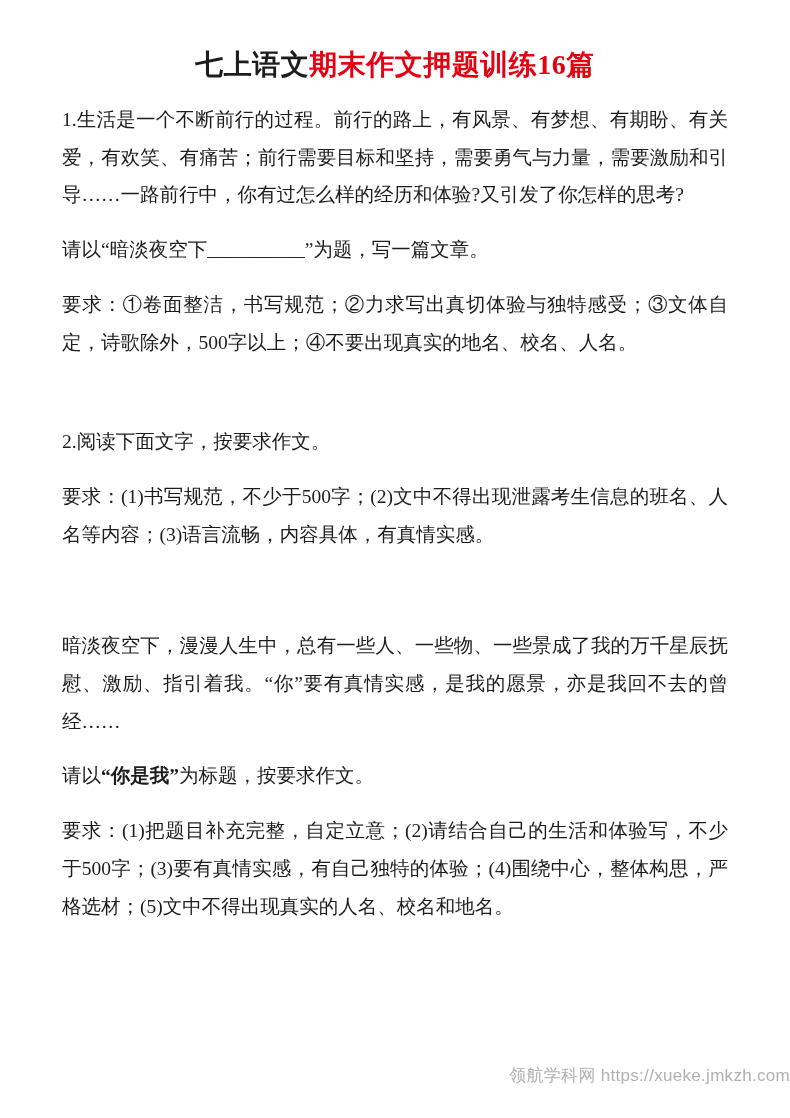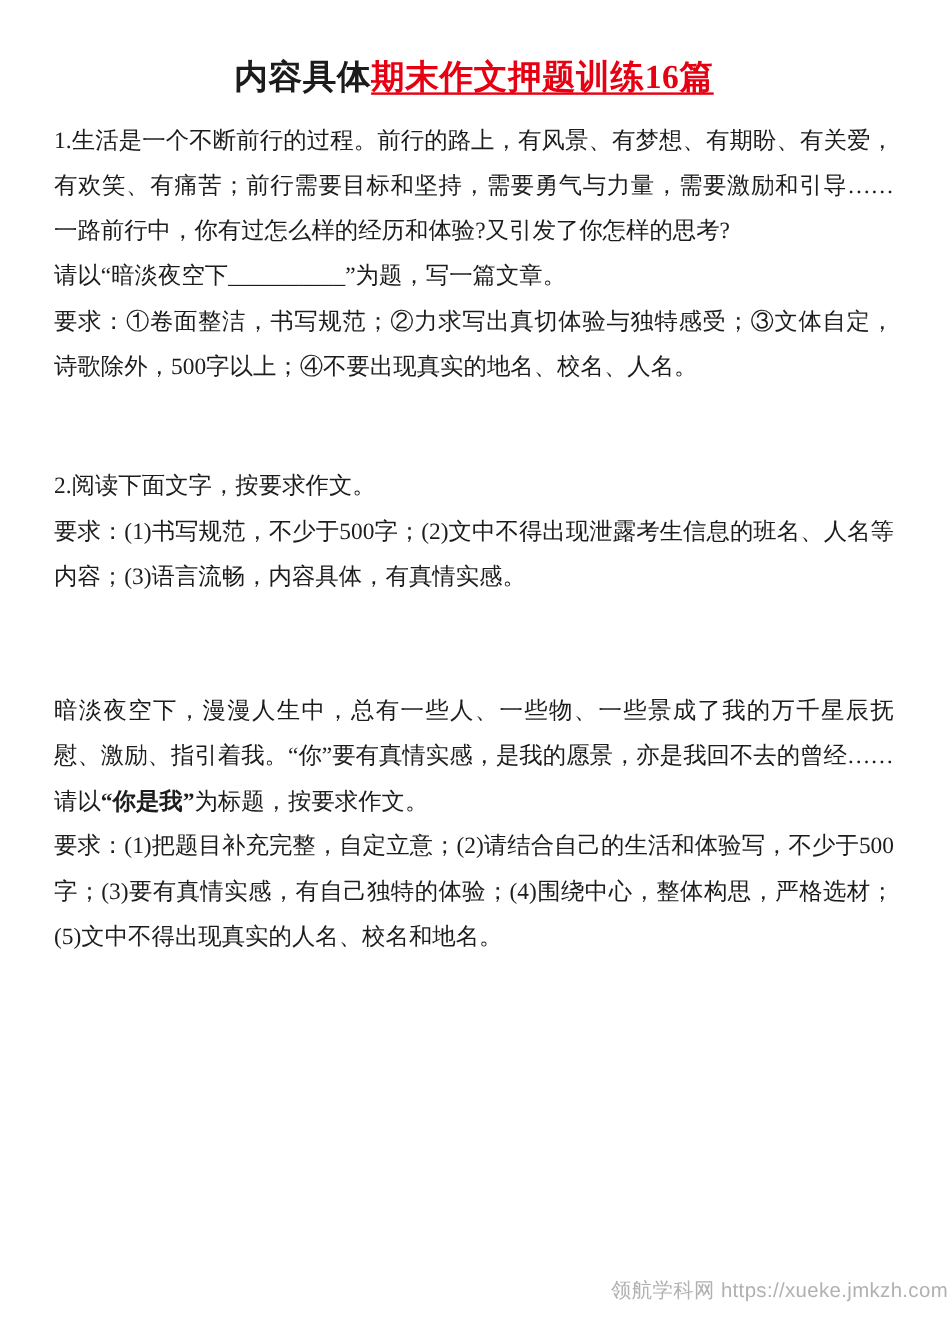--- a/index.html
+++ b/index.html
@@ -23,39 +23,38 @@
     margin: 0;
     text-align: center;
     font-size: 28px;
     line-height: 38px;
     font-weight: bold;
     letter-spacing: 0.5px;
     white-space: nowrap;
   }
   .doc-title .title-red {
     color: #e60012;
-    text-decoration: underline;
     text-underline-offset: 4px;
   }
   .essay-section {
     margin-top: 15px;
   }
   .essay-section.first {
     margin-top: 15px;
     margin-bottom: 62px;
   }
   .essay-section.second {
     margin-top: 0;
     margin-bottom: 74px;
   }
   .essay-section.third {
     margin-top: 0;
   }
   .essay-section p {
-    margin: 0;
+    margin: 17px;
     font-size: 19.5px;
     line-height: 37.7px;
     text-align: justify;
     text-justify: inter-ideograph;
   }
   .bold-title {
     font-weight: bold;
   }
   .footer-watermark {
     position: absolute;
@@ -68,21 +67,21 @@
     color: #b1b1b1;
     letter-spacing: 0.3px;
   }
 </style>
 </head>
 <body>
 
 <div class="page">
   <div class="content">
 
-    <h1 class="doc-title"><span>内容具体</span><span class="title-red">期末作文押题训练16篇</span></h1>
+    <h1 class="doc-title"><span>七上语文</span><span class="title-red">期末作文押题训练16篇</span></h1>
 
     <section class="essay-section first">
       <p>1.生活是一个不断前行的过程。前行的路上，有风景、有梦想、有期盼、有关爱，有欢笑、有痛苦；前行需要目标和坚持，需要勇气与力量，需要激励和引导……一路前行中，你有过怎么样的经历和体验?又引发了你怎样的思考?</p>
       <p><span>请以“暗淡夜空下</span><span>__________</span><span>”为题，写一篇文章。</span></p>
       <p>要求：①卷面整洁，书写规范；②力求写出真切体验与独特感受；③文体自定，诗歌除外，500字以上；④不要出现真实的地名、校名、人名。</p>
     </section>
 
     <section class="essay-section second">
       <p>2.阅读下面文字，按要求作文。</p>
       <p>要求：(1)书写规范，不少于500字；(2)文中不得出现泄露考生信息的班名、人名等内容；(3)语言流畅，内容具体，有真情实感。</p>

